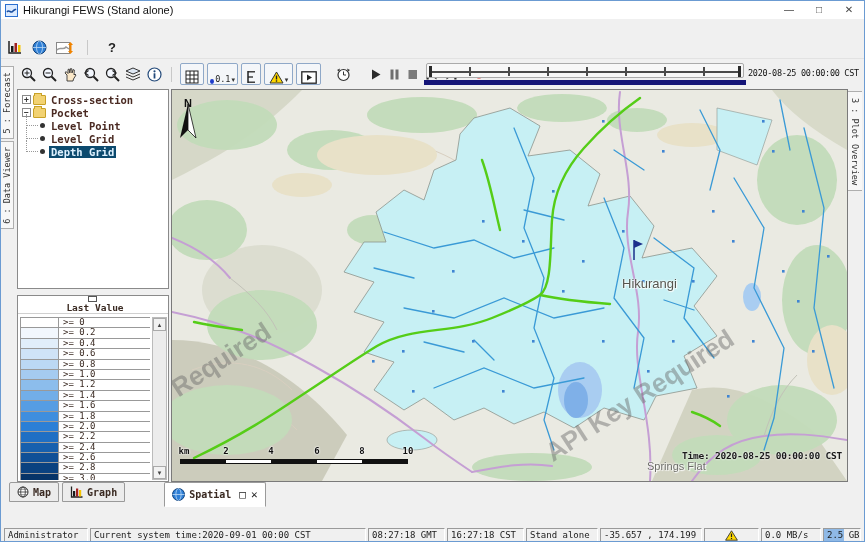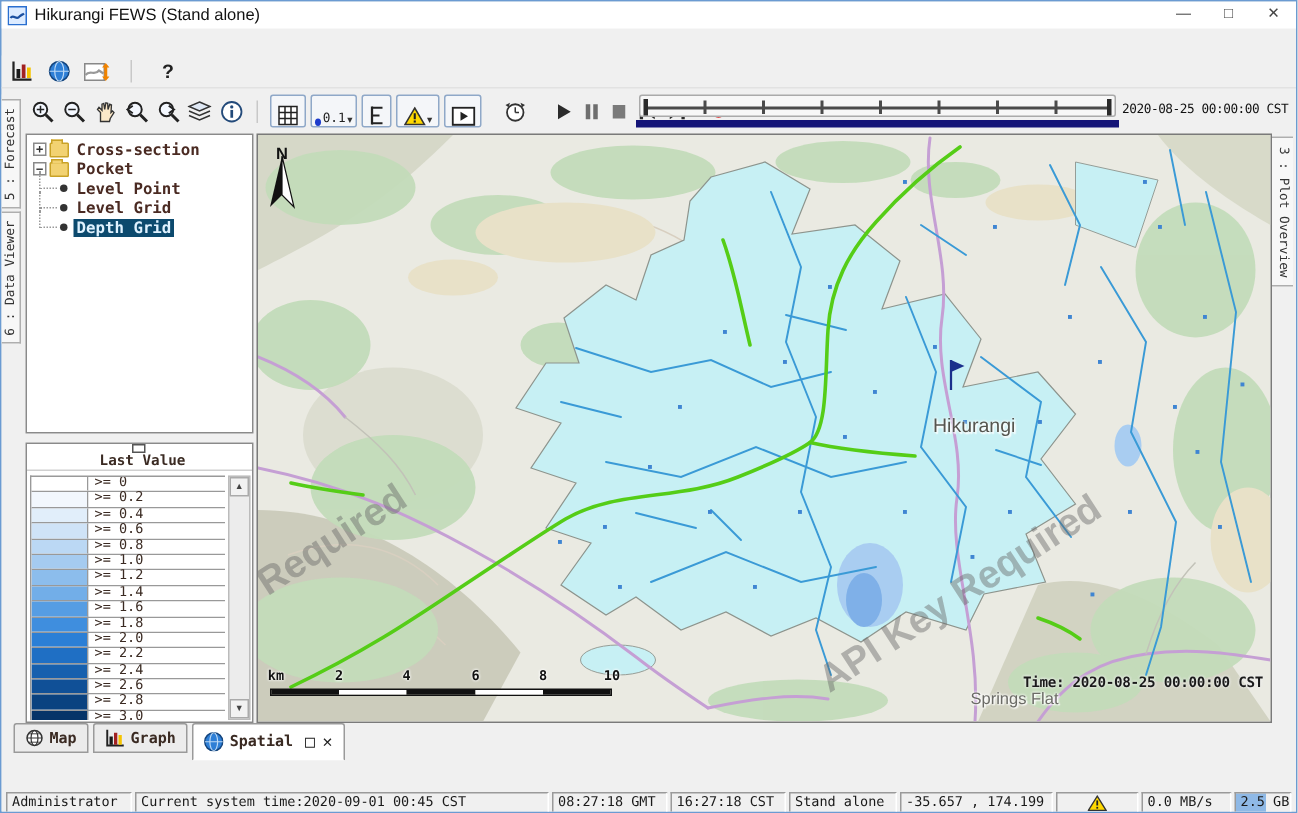--- a/index.html
+++ b/index.html
@@ -92,21 +92,21 @@
   .scalebar { position:absolute; left:4px; top:356px; width:240px; height:26px; }
   .sb-lbl { position:absolute; top:0; font:bold 9px "DejaVu Sans Mono",monospace; color:#111;
     text-shadow:0 0 2px #fff,0 0 2px #fff; transform:translateX(-50%); }
   .sb-bar { position:absolute; left:4px; top:13px; width:228px; height:5px; border:1px solid #111; display:flex; }
   .sb-seg { width:45.6px; height:100%; }
   
   .bottom-tabs { position:absolute; left:0; top:481px; right:0; height:26px; background:#f0f0f0;
     display:flex; align-items:flex-start; padding-left:8px; gap:3px; }
   .btab { height:20px; margin-bottom:2px; border:1px solid #9a9a9a; border-radius:2px 2px 0 0; background:#ececec;
     display:flex; align-items:center; gap:4px; padding:0 7px; font:bold 10px "DejaVu Sans Mono",monospace; color:#3a2a22; }
-  .btab.active { height:25px; margin-bottom:0; background:#fff; border-bottom-color:#fff; }
+  .btab.active { height:25px; margin-bottom:0; background:#fff; border-bottom-color:#fff;margin-left:36px; }
   .tab-ctl { font-size:11px; font-weight:bold; color:#222; margin-left:4px; }
   
   .logs-row { position:absolute; left:0; top:507px; right:0; height:20px; background:#f0f0f0; }
   .logs-btn { position:absolute; left:16px; top:1px; height:17px; padding:0 6px; border:1px solid #8a8a8a; border-radius:2px;
     background:#f5f5f5; font:bold 9.5px/15px "DejaVu Sans Mono",monospace; color:#3a2a22;margin-top:40px; }
   
   .statusbar { position:absolute; left:0; top:527px; right:0; height:15px; background:#f0f0f0;
     display:flex; gap:2px; padding-left:3px; align-items:stretch; }
   .scell { border:1px solid; border-color:#9a9a9a #ffffff #ffffff #9a9a9a; font:9px/11px "DejaVu Sans Mono",monospace;
     color:#1a1a1a; padding:1px 3px; white-space:nowrap; overflow:hidden; flex:0 0 auto; }
@@ -615,21 +615,21 @@
       <span class="tab-ctl" style="margin-left:1px">✕</span>
     </div>
   </div>
 
   <div class="logs-row">
     <button class="logs-btn">Logs</button>
   </div>
 
   <div class="statusbar">
     <span class="scell" style="width:84px">Administrator</span>
-    <span class="scell" style="width:276px">Current system time:2020-09-01 00:45 CST</span>
+    <span class="scell" style="width:276px">Current system time:2020-09-01 00:00 CST</span>
     <span class="scell" style="width:77px">08:27:18 GMT</span>
     <span class="scell" style="width:77px">16:27:18 CST</span>
     <span class="scell" style="width:72px">Stand alone</span>
     <span class="scell" style="width:102px">-35.657 , 174.199</span>
     <span class="scell warn" style="width:55px">
       <svg width="13" height="11">
           <path d="M6.5,0.8 L12.4,10.2 L0.6,10.2 Z" fill="#ffd800" stroke="#333" stroke-width="0.9"></path>
           <rect x="5.9" y="3.6" width="1.2" height="3.4" fill="#222"></rect>
           <rect x="5.9" y="7.9" width="1.2" height="1.2" fill="#222"></rect>
         </svg>

